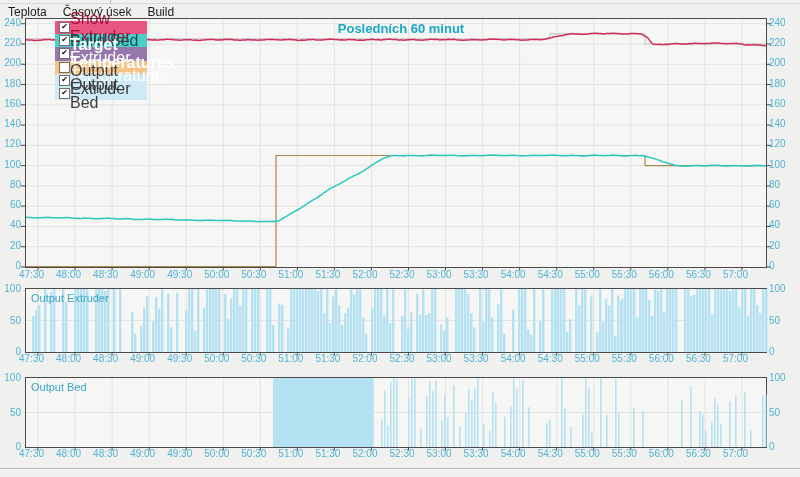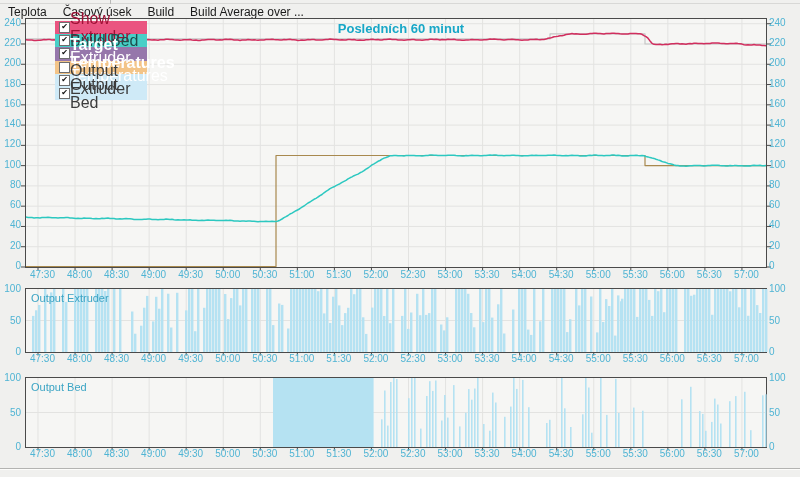--- a/index.html
+++ b/index.html
@@ -4,21 +4,21 @@
 <style>
   html,body{margin:0;padding:0;background:#dcdcda;}
   #app{position:relative;width:800px;height:477px;background:#f0f0ee;overflow:hidden;
        font-family:"Liberation Sans",sans-serif;-webkit-font-smoothing:antialiased;}
   .topstrip{position:absolute;left:0;top:0;width:800px;height:3px;border-bottom:1px solid #d8d8d6;}
   .tabnotch{position:absolute;left:110px;top:0;width:1px;height:4px;background:#b9b9b7;}
   .menubar{position:absolute;left:0;top:4px;width:800px;height:15px;display:flex;align-items:flex-end;}
   .menubar .mi{font-size:12px;color:#1b1b1b;padding:0 8px;cursor:default;white-space:nowrap;}
   .plot{position:absolute;background:#f6f6f4;border:1.5px solid #4a4a4a;}
   .plot svg{position:absolute;left:0;top:0;overflow:visible;display:block;}
-  .ticklabel{position:absolute;font-size:10px;color:#4fb4d4;text-align:right;width:36px;}
+  .ticklabel{position:absolute;font-size:10px;color:#4fb4d4;text-align:left;width:36px;}
   .ylab{position:absolute;font-size:10px;color:#4fb4d4;width:21px;text-align:right;}
   .ylabr{position:absolute;font-size:10px;color:#4fb4d4;width:26px;text-align:left;}
   .title{position:absolute;left:25px;top:21px;width:740px;text-align:center;
          font-size:13px;font-weight:bold;color:#18a7c7;padding-left:6px;}
   .legend{position:absolute;left:55px;top:21px;width:92px;}
   .lrow{height:13.2px;display:flex;align-items:center;}
   .cb{width:9px;height:9px;background:#fff;border:1px solid #6e6e6e;margin-left:4px;flex:none;
       font-size:8px;line-height:8px;text-align:center;color:#111;}
   .outlabel{position:absolute;font-size:11px;color:#3ba4c4;}
   .groove{position:absolute;left:0;width:800px;height:1px;}
@@ -27,21 +27,20 @@
 <body>
 
 <div id="app">
   <div class="topstrip"></div>
   <div class="tabnotch"></div>
 
   <div class="menubar" id="menubar">
       <div class="mi">Teplota</div>
       <div class="mi">Časový úsek</div>
       <div class="mi">Build</div>
-      <div class="mi">Build Average over ...</div>
     </div>
 
   <div class="plot" id="main-plot" style="left: 25px; top: 18px; width: 740px; height: 248px;">
     <svg id="main-svg" xmlns="http://www.w3.org/2000/svg" width="740" height="248">
         <path d="M0 4.726399999999984H740M0 24.999199999999973H740M0 45.27199999999999H740M0 65.54479999999998H740M0 85.81759999999997H740M0 106.09039999999999H740M0 126.3632H740M0 146.636H740M0 166.90879999999999H740M0 187.1816H740M0 207.4544H740M0 227.72719999999998H740M12 0V248M49.05 0V248M86.1 0V248M123.14999999999998 0V248M160.2 0V248M197.25 0V248M234.29999999999995 0V248M271.34999999999997 0V248M308.4 0V248M345.45 0V248M382.5 0V248M419.54999999999995 0V248M456.59999999999997 0V248M493.65 0V248M530.6999999999999 0V248M567.75 0V248M604.8 0V248M641.8499999999999 0V248M678.9 0V248M715.9499999999999 0V248" stroke="#e3e3e1" fill="none" stroke-width="1"></path>
         <path d="M12 248V251.5M49.05 248V251.5M86.1 248V251.5M123.14999999999998 248V251.5M160.2 248V251.5M197.25 248V251.5M234.29999999999995 248V251.5M271.34999999999997 248V251.5M308.4 248V251.5M345.45 248V251.5M382.5 248V251.5M419.54999999999995 248V251.5M456.59999999999997 248V251.5M493.65 248V251.5M530.6999999999999 248V251.5M567.75 248V251.5M604.8 248V251.5M641.8499999999999 248V251.5M678.9 248V251.5M715.9499999999999 248V251.5M-5 4.726399999999984H0 M740 4.726399999999984H745M-5 24.999199999999973H0 M740 24.999199999999973H745M-5 45.27199999999999H0 M740 45.27199999999999H745M-5 65.54479999999998H0 M740 65.54479999999998H745M-5 85.81759999999997H0 M740 85.81759999999997H745M-5 106.09039999999999H0 M740 106.09039999999999H745M-5 126.3632H0 M740 126.3632H745M-5 146.636H0 M740 146.636H745M-5 166.90879999999999H0 M740 166.90879999999999H745M-5 187.1816H0 M740 187.1816H745M-5 207.4544H0 M740 207.4544H745M-5 227.72719999999998H0 M740 227.72719999999998H745M-5 248H0 M740 248H745" stroke="#4a4a4a" fill="none" stroke-width="1"></path>
         <path d="M0.0 19.9 L524.0 19.9 L524.0 14.9 L619.0 14.9 L619.0 25.0 L740.0 25.0 " stroke="#c6c6c6" fill="none" stroke-width="1.2" stroke-linejoin="round"></path>
         <path d="M0.0 247.5 L250.0 247.5 L250.0 136.5 L619.0 136.5 L619.0 146.6 L740.0 146.6 " stroke="#a8894e" fill="none" stroke-width="1.2" stroke-linejoin="round"></path>
         <path d="M0 198.1 L2 198.4 L4 198.5 L6 198.6 L8 198.9 L10 198.8 L12 198.8 L14 198.9 L16 198.5 L18 198.4 L20 198.5 L22 198.3 L24 198.4 L26 198.7 L28 198.7 L30 198.8 L32 199.0 L34 198.7 L36 198.7 L38 198.7 L40 198.5 L42 198.6 L44 198.9 L46 198.9 L48 199.2 L50 199.5 L52 199.3 L54 199.5 L56 199.4 L58 199.1 L60 199.2 L62 199.3 L64 199.2 L66 199.5 L68 199.7 L70 199.6 L72 199.8 L74 199.7 L76 199.3 L78 199.4 L80 199.2 L82 199.1 L84 199.4 L86 199.5 L88 199.5 L90 199.9 L92 199.9 L94 199.8 L96 199.9 L98 199.7 L100 199.6 L102 199.8 L104 199.8 L106 200.0 L108 200.4 L110 200.4 L112 200.5 L114 200.6 L116 200.4 L118 200.2 L120 200.3 L122 200.1 L124 200.1 L126 200.4 L128 200.4 L130 200.5 L132 200.7 L134 200.5 L136 200.4 L138 200.4 L140 200.1 L142 200.2 L144 200.4 L146 200.3 L148 200.7 L150 200.9 L152 200.8 L154 201.1 L156 201.0 L158 200.8 L160 200.9 L162 200.9 L164 200.8 L166 201.2 L168 201.3 L170 201.3 L172 201.6 L174 201.6 L176 201.3 L178 201.4 L180 201.2 L182 201.0 L184 201.2 L186 201.2 L188 201.2 L190 201.6 L192 201.5 L194 201.5 L196 201.6 L198 201.4 L200 201.2 L202 201.4 L204 201.3 L206 201.5 L208 201.9 L210 201.9 L212 202.1 L214 202.3 L216 202.1 L218 202.1 L220 202.2 L222 201.9 L224 202.0 L226 202.2 L228 202.2 L230 202.4 L232 202.7 L234 202.5 L236 202.6 L238 202.6 L240 202.3 L242 202.4 L244 202.4 L246 202.2 L248 202.5 L250 202.6 L252 202.0 L254 201.2 L256 200.0 L258 198.7 L260 197.7 L262 196.5 L264 195.0 L266 194.1 L268 192.9 L270 191.7 L272 190.8 L274 189.5 L276 188.1 L278 187.0 L280 185.5 L282 184.0 L284 183.0 L286 181.6 L288 180.3 L290 179.4 L292 178.0 L294 176.7 L296 175.5 L298 173.8 L300 172.4 L302 171.2 L304 169.7 L306 168.6 L308 167.8 L310 166.6 L312 165.6 L314 164.7 L316 163.4 L318 162.3 L320 161.3 L322 159.9 L324 158.8 L326 157.9 L328 156.7 L330 155.9 L332 155.1 L334 153.8 L336 152.9 L338 151.7 L340 150.2 L342 149.0 L344 147.5 L346 145.9 L348 144.8 L350 143.6 L352 142.3 L354 141.5 L356 140.2 L358 139.1 L360 138.5 L362 137.7 L364 136.8 L366 136.7 L368 136.5 L370 136.5 L372 136.8 L374 136.7 L376 136.7 L378 136.9 L380 136.6 L382 136.5 L384 136.6 L386 136.4 L388 136.4 L390 136.8 L392 136.7 L394 136.8 L396 137.0 L398 136.7 L400 136.5 L402 136.5 L404 136.1 L406 136.1 L408 136.3 L410 136.2 L412 136.4 L414 136.6 L416 136.5 L418 136.5 L420 136.5 L422 136.2 L424 136.2 L426 136.3 L428 136.2 L430 136.5 L432 136.7 L434 136.7 L436 137.0 L438 136.9 L440 136.6 L442 136.7 L444 136.5 L446 136.3 L448 136.5 L450 136.5 L452 136.5 L454 136.8 L456 136.7 L458 136.6 L460 136.6 L462 136.3 L464 136.1 L466 136.2 L468 136.1 L470 136.1 L472 136.5 L474 136.5 L476 136.5 L478 136.8 L480 136.5 L482 136.4 L484 136.5 L486 136.3 L488 136.3 L490 136.6 L492 136.6 L494 136.8 L496 137.0 L498 136.8 L500 136.8 L502 136.8 L504 136.4 L506 136.3 L508 136.4 L510 136.2 L512 136.5 L514 136.6 L516 136.5 L518 136.6 L520 136.6 L522 136.2 L524 136.2 L526 136.2 L528 136.0 L530 136.3 L532 136.4 L534 136.4 L536 136.8 L538 136.8 L540 136.6 L542 136.7 L544 136.5 L546 136.3 L548 136.5 L550 136.5 L552 136.5 L554 136.9 L556 136.9 L558 136.8 L560 136.9 L562 136.6 L564 136.3 L566 136.4 L568 136.1 L570 136.1 L572 136.4 L574 136.4 L576 136.5 L578 136.7 L580 136.4 L582 136.4 L584 136.4 L586 136.1 L588 136.1 L590 136.4 L592 136.3 L594 136.6 L596 136.9 L598 136.8 L600 136.9 L602 136.9 L604 136.5 L606 136.5 L608 136.5 L610 136.3 L612 136.6 L614 136.7 L616 136.6 L618 136.8 L620 137.5 L622 137.9 L624 138.6 L626 139.1 L628 139.4 L630 140.2 L632 140.9 L634 141.5 L636 142.5 L638 143.1 L640 143.6 L642 144.4 L644 144.7 L646 145.2 L648 145.9 L650 146.4 L652 146.5 L654 146.9 L656 146.9 L658 147.0 L660 147.2 L662 146.9 L664 146.7 L666 146.8 L668 146.4 L670 146.4 L672 146.6 L674 146.5 L676 146.7 L678 146.9 L680 146.7 L682 146.6 L684 146.6 L686 146.2 L688 146.2 L690 146.3 L692 146.2 L694 146.5 L696 146.7 L698 146.7 L700 146.9 L702 146.9 L704 146.6 L706 146.7 L708 146.6 L710 146.4 L712 146.7 L714 146.8 L716 146.8 L718 147.1 L720 147.1 L722 146.8 L724 146.9 L726 146.6 L728 146.3 L730 146.5 L732 146.4 L734 146.3 L736 146.7 L738 146.7 L740 146.6 " stroke="#2cc8c0" fill="none" stroke-width="1.5" stroke-linejoin="round"></path>
         <path d="M0 20.7 L2 21.0 L4 21.0 L6 21.1 L8 21.5 L10 21.4 L12 21.3 L14 21.3 L16 20.9 L18 20.6 L20 20.7 L22 20.5 L24 20.6 L26 20.9 L28 20.8 L30 21.0 L32 21.1 L34 20.8 L36 20.7 L38 20.7 L40 20.3 L42 20.5 L44 20.8 L46 20.8 L48 21.2 L50 21.5 L52 21.2 L54 21.3 L56 21.2 L58 20.8 L60 20.9 L62 20.9 L64 20.8 L66 21.1 L68 21.3 L70 21.1 L72 21.3 L74 21.1 L76 20.7 L78 20.7 L80 20.5 L82 20.2 L84 20.6 L86 20.6 L88 20.7 L90 21.1 L92 21.0 L94 20.8 L96 21.0 L98 20.7 L100 20.5 L102 20.8 L104 20.7 L106 20.9 L108 21.3 L110 21.3 L112 21.3 L114 21.5 L116 21.1 L118 20.9 L120 20.9 L122 20.6 L124 20.7 L126 21.0 L128 20.8 L130 21.0 L132 21.2 L134 20.8 L136 20.8 L138 20.7 L140 20.2 L142 20.3 L144 20.5 L146 20.4 L148 20.8 L150 21.1 L152 20.9 L154 21.2 L156 21.1 L158 20.7 L160 20.8 L162 20.8 L164 20.6 L166 21.0 L168 21.2 L170 21.1 L172 21.5 L174 21.4 L176 21.0 L178 21.0 L180 20.7 L182 20.4 L184 20.6 L186 20.6 L188 20.6 L190 21.0 L192 20.9 L194 20.8 L196 20.9 L198 20.5 L200 20.3 L202 20.5 L204 20.3 L206 20.5 L208 20.9 L210 20.9 L212 21.1 L214 21.4 L216 21.1 L218 21.0 L220 21.0 L222 20.6 L224 20.7 L226 21.0 L228 20.8 L230 21.1 L232 21.3 L234 21.1 L236 21.1 L238 20.9 L240 20.4 L242 20.4 L244 20.4 L246 20.2 L248 20.6 L250 20.8 L252 20.7 L254 21.0 L256 20.9 L258 20.6 L260 20.7 L262 20.5 L264 20.3 L266 20.7 L268 20.8 L270 20.9 L272 21.4 L274 21.3 L276 21.1 L278 21.3 L280 20.9 L282 20.6 L284 20.8 L286 20.6 L288 20.6 L290 21.1 L292 20.9 L294 20.9 L296 21.1 L298 20.7 L300 20.4 L302 20.5 L304 20.1 L306 20.2 L308 20.6 L310 20.5 L312 20.8 L314 21.1 L316 20.8 L318 20.9 L320 20.9 L322 20.5 L324 20.6 L326 20.8 L328 20.6 L330 21.0 L332 21.3 L334 21.1 L336 21.3 L338 21.2 L340 20.7 L342 20.7 L344 20.6 L346 20.3 L348 20.6 L350 20.7 L352 20.6 L354 21.0 L356 20.9 L358 20.5 L360 20.6 L362 20.3 L364 20.1 L366 20.4 L368 20.4 L370 20.5 L372 21.0 L374 21.0 L376 21.0 L378 21.2 L380 20.9 L382 20.7 L384 20.8 L386 20.6 L388 20.6 L390 21.0 L392 21.0 L394 21.1 L396 21.3 L398 20.9 L400 20.7 L402 20.7 L404 20.2 L406 20.2 L408 20.4 L410 20.3 L412 20.6 L414 20.9 L416 20.6 L418 20.8 L420 20.7 L422 20.3 L424 20.4 L426 20.4 L428 20.3 L430 20.7 L432 21.0 L434 20.9 L436 21.3 L438 21.2 L440 20.9 L442 20.9 L444 20.7 L446 20.4 L448 20.7 L450 20.7 L452 20.7 L454 21.1 L456 21.0 L458 20.7 L460 20.8 L462 20.4 L464 20.1 L466 20.3 L468 20.1 L470 20.2 L472 20.6 L474 20.6 L476 20.7 L478 21.0 L480 20.7 L482 20.5 L484 20.6 L486 20.3 L488 20.4 L490 20.8 L492 20.8 L494 21.0 L496 21.3 L498 21.1 L500 21.0 L502 21.0 L504 20.5 L506 20.5 L508 20.5 L510 20.3 L512 20.6 L514 20.8 L516 20.5 L518 20.4 L520 20.1 L522 19.3 L524 19.1 L526 18.5 L528 17.7 L530 17.6 L532 17.3 L534 16.8 L536 16.7 L538 16.3 L540 15.5 L542 15.2 L544 14.9 L546 14.6 L548 14.9 L550 14.8 L552 14.9 L554 15.3 L556 15.3 L558 15.2 L560 15.3 L562 14.9 L564 14.6 L566 14.6 L568 14.3 L570 14.3 L572 14.6 L574 14.5 L576 14.7 L578 15.0 L580 14.6 L582 14.5 L584 14.6 L586 14.2 L588 14.2 L590 14.5 L592 14.4 L594 14.8 L596 15.1 L598 15.0 L600 15.1 L602 15.1 L604 14.6 L606 14.6 L608 14.6 L610 14.4 L612 14.7 L614 14.8 L616 15.3 L618 16.7 L620 17.7 L622 19.2 L624 21.9 L626 24.3 L628 25.3 L630 25.5 L632 25.4 L634 25.3 L636 25.7 L638 25.6 L640 25.3 L642 25.4 L644 25.0 L646 24.7 L648 24.8 L650 24.5 L652 24.5 L654 24.9 L656 24.8 L658 24.9 L660 25.2 L662 24.8 L664 24.6 L666 24.7 L668 24.3 L670 24.2 L672 24.5 L674 24.4 L676 24.6 L678 24.8 L680 24.5 L682 24.5 L684 24.5 L686 24.0 L688 24.0 L690 24.1 L692 23.9 L694 24.3 L696 24.6 L698 24.5 L700 24.8 L702 24.8 L704 24.5 L706 24.5 L708 24.5 L710 24.2 L712 24.6 L714 24.8 L716 25.1 L718 25.7 L720 25.9 L722 25.8 L724 26.1 L726 25.9 L728 25.6 L730 25.9 L732 25.9 L734 26.0 L736 26.5 L738 26.6 L740 26.7 " stroke="#d12e5e" fill="none" stroke-width="1.5" stroke-linejoin="round"></path>

